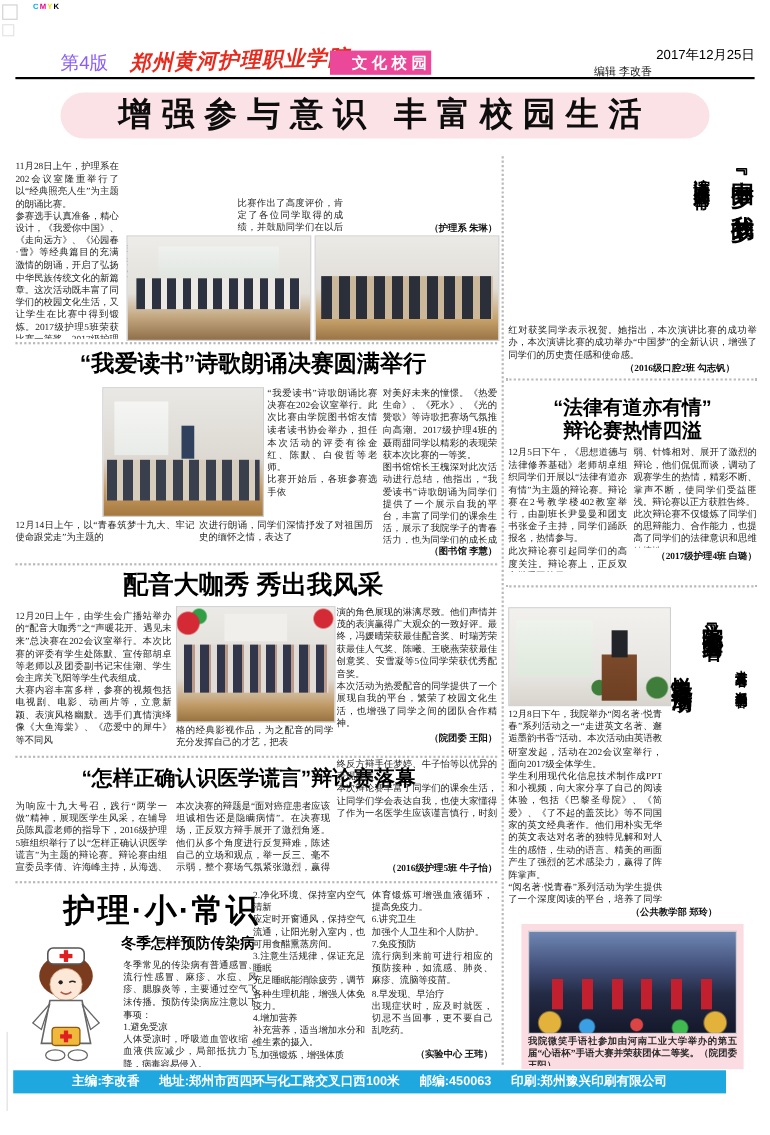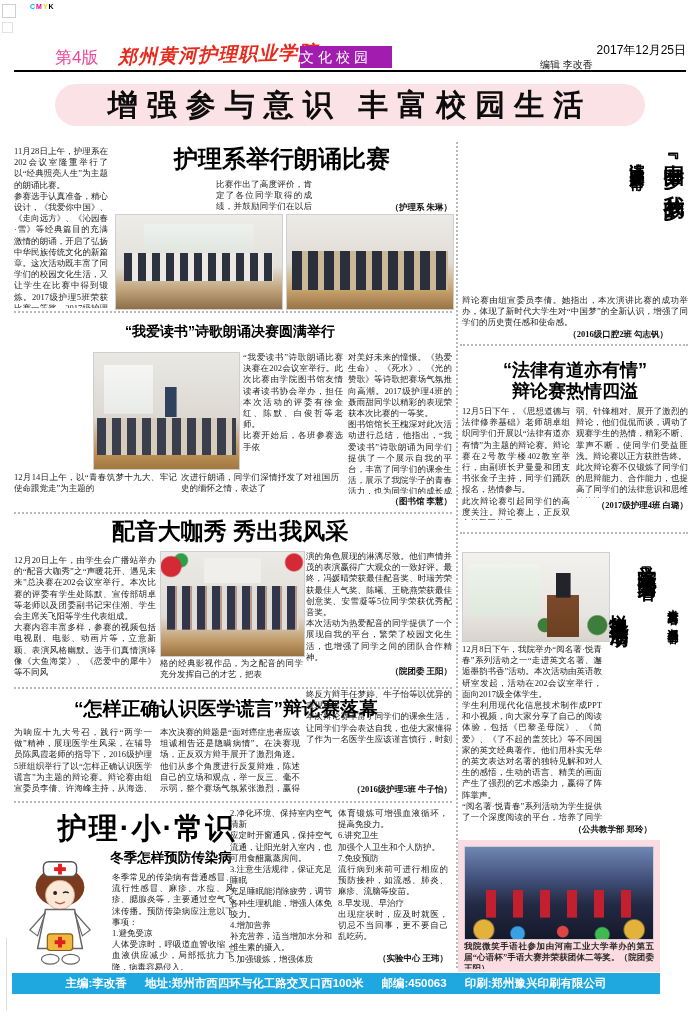--- a/index.html
+++ b/index.html
@@ -44,67 +44,66 @@
     radial-gradient(circle at 92% 82%,#3e7d3a 0 6%,transparent 7%),
     linear-gradient(180deg,#f2f1ee 0%,#e7e5e1 70%,#d8d4cd 100%);}
   .ph-stage{background:
     repeating-linear-gradient(90deg,transparent 0 10px,#c21f2f 10px 20px,transparent 20px 27px) 50% 66%/88% 30% no-repeat,
     radial-gradient(circle at 10% 90%,#e3b23a 0 5%,transparent 6%),
     radial-gradient(circle at 28% 94%,#3aa0e3 0 4%,transparent 5%),
     radial-gradient(circle at 52% 92%,#d44 0 4%,transparent 5%),
     radial-gradient(circle at 73% 95%,#3fb950 0 4%,transparent 5%),
     radial-gradient(circle at 90% 90%,#e3b23a 0 5%,transparent 6%),
     linear-gradient(180deg,#6f87b3 0%,#42507a 35%,#232a44 62%,#15182b 100%);}
-  .badge{background:#a21caf;color:#fff;font-weight:400;letter-spacing:4px;text-align:left;}
+  .badge{background:#ec4899;color:#fff;font-weight:700;letter-spacing:4px;text-align:right;}
   .banner{background:#fbe2e6;border-radius:22px;}
   .banner span{display:block;text-align:center;font-family:"Liberation Serif",serif;
     font-weight:700;font-size:30px;letter-spacing:9px;line-height:42px;color:#0d0d0d;}
   .masthead{color:#e8291c;font-family:"Liberation Serif",serif;font-style:italic;font-weight:700;
     font-size:19px;letter-spacing:1px;transform:rotate(-1.5deg);}
   .footer{background:#1fa8e0;color:#ffffff;font-weight:700;font-size:11.5px;line-height:21px;text-align:center;}
   .footer span{margin:0 9px;}
   .regletter{font-size:7px;font-weight:700;letter-spacing:1px;}
-  .pinkbox{background:#fbdce2;}
+  .pinkbox{background:#fbdce2;margin-left:16px;}
 </style>
 </head>
 <body>
 
 <div id="page">
 
   <div class="abs" style="left:2px;top:4px;width:12px;height:12px;border:1px solid #cfcfcf;"></div>
   <div class="abs" style="left:2px;top:22px;width:9px;height:9px;border:1px solid #e2e2e2;"></div>
   <div class="abs regletter" style="left:30px;top:3px;">
     <span style="color:#00aeef">C</span><span style="color:#ec008c">M</span><span style="color:#f5d800">Y</span><span style="color:#000">K</span>
   </div>
   <div class="abs" style="left:6px;top:938px;width:1px;height:72px;background:#ddd;"></div>
 
-  <div class="abs" style="left:55px;top:46px;font-size:17px;color:#ec4899;">第4版</div>
+  <div class="abs" style="left:55px;top:46px;font-size:17px;color:#8b5cf6;">第4版</div>
   <div class="abs masthead" style="left:118px;top:42px;">郑州黄河护理职业学院</div>
   <div class="abs badge" style="left:300px;top:46px;width:92px;height:22px;font-size:14px;line-height:22px;">文化校园</div>
   <div class="abs" style="left:540px;top:42px;width:146px;font-size:12px;text-align:right;color:#000;">2017年12月25日</div>
   <div class="abs" style="left:540px;top:58px;width:146px;font-size:10px;text-align:left;color:#222;">编辑  李改香</div>
   <div class="abs" style="left:14px;top:70px;width:672px;height:2px;background:#000;"></div>
 
   <div class="abs banner" style="left:55px;top:84px;width:590px;height:42px;">
     <span>增强参与意识  丰富校园生活</span>
   </div>
 
   <div class="abs bt" style="left:14px;top:146px;width:94px;height:162px;">11月28日上午，护理系在202会议室隆重举行了以“经典照亮人生”为主题的朗诵比赛。
 参赛选手认真准备，精心设计，《我爱你中国》、《走向远方》、《沁园春·雪》等经典篇目的充满激情的朗诵，开启了弘扬中华民族传统文化的新篇章。这次活动既丰富了同学们的校园文化生活，又让学生在比赛中得到锻炼。2017级护理5班荣获比赛一等奖、2017级护理4班、5班分别荣获二等奖，2017级护理2班、6</div>
-  <div class="abs hl" style="left:112px;top:144px;width:340px;font-size:24px;line-height:30px;">护理系举行朗诵比赛</div>
   <div class="abs bt" style="left:115px;top:179px;width:92px;height:34px;margin-top:42px;">班分别荣获三等奖。
 护理系副主任李倩倩、党总支书记贾铁军对此次</div>
   <div class="abs bt" style="left:216px;top:179px;width:96px;height:34px;">比赛作出了高度评价，肯定了各位同学取得的成绩，并鼓励同学们在以后的学习</div>
   <div class="abs by" style="left:340px;top:202px;width:112px;">（护理系  朱琳）</div>
   <div class="ph ph-a1a" style="left:115px;top:214px;width:166px;height:94px;"></div>
   <div class="ph ph-a1b" style="left:286px;top:214px;width:166px;height:94px;"></div>
 
   <div class="abs dh" style="left:14px;top:311px;width:438px;"></div>
 
-  <div class="abs hl" style="left:30px;top:318px;width:400px;font-size:14px;line-height:26px;">“我爱读书”诗歌朗诵决赛圆满举行</div>
+  <div class="abs hl" style="left:30px;top:318px;width:400px;font-size:21px;line-height:26px;">“我爱读书”诗歌朗诵决赛圆满举行</div>
   <div class="ph ph-a2" style="left:93px;top:352px;width:145px;height:116px;"></div>
   <div class="abs bt" style="left:243px;top:352px;width:100px;height:114px;">“我爱读书”诗歌朗诵比赛决赛在202会议室举行。此次比赛由学院图书馆友情读者读书协会举办，担任本次活动的评委有徐金红、陈默、白俊哲等老师。
 比赛开始后，各班参赛选手依</div>
   <div class="abs bt" style="left:348px;top:352px;width:104px;height:142px;">对美好未来的憧憬。《热爱生命》、《死水》、《光的赞歌》等诗歌把赛场气氛推向高潮。2017级护理4班的聂雨甜同学以精彩的表现荣获本次比赛的一等奖。
 图书馆馆长王槐深对此次活动进行总结，他指出，“我爱读书”诗歌朗诵为同学们提供了一个展示自我的平台，丰富了同学们的课余生活，展示了我院学子的青春活力，也为同学们的成长成才奠定了基础。</div>
   <div class="abs bt" style="left:14px;top:472px;width:163px;height:24px;">12月14日上午，以“青春筑梦十九大、牢记使命跟党走”为主题的</div>
   <div class="abs bt" style="left:181px;top:472px;width:158px;height:24px;">次进行朗诵，同学们深情抒发了对祖国历史的缅怀之情，表达了</div>
   <div class="abs by" style="left:348px;top:496px;width:104px;">（图书馆  李慧）</div>
 
   <div class="abs dh" style="left:14px;top:512px;width:438px;"></div>
@@ -167,21 +166,21 @@
 7.免疫预防
 流行病到来前可进行相应的预防接种，如流感、肺炎、麻疹、流脑等疫苗。
 8.早发现、早治疗
 出现症状时，应及时就医，切忌不当回事，更不要自己乱吃药。</div>
   <div class="abs by" style="left:338px;top:953px;width:110px;">（实验中心  王玮）</div>
 
   <div class="abs dv" style="left:456px;top:142px;height:826px;"></div>
 
   <div class="abs vert" style="left:648px;top:146px;width:40px;height:168px;font-size:21px;letter-spacing:2px;">『中国梦  我的梦』</div>
   <div class="abs vert" style="left:620px;top:150px;width:26px;height:160px;font-size:15px;letter-spacing:2px;">演讲比赛圆满举行</div>
-  <div class="abs bt" style="left:462px;top:295px;width:226px;height:34px;">辩论赛由组宣委员李倩。她指出，本次演讲比赛的成功举办，体现了新时代大学生对“中国梦”的全新认识，增强了同学们的历史责任感和使命感。</div>
+  <div class="abs bt" style="left:462px;top:295px;width:226px;height:34px;">红对获奖同学表示祝贺。她指出，本次演讲比赛的成功举办，本次演讲比赛的成功举办“中国梦”的全新认识，增强了同学们的历史责任感和使命感。</div>
   <div class="abs by" style="left:442px;top:329px;width:226px;">（2016级口腔2班  勾志钒）</div>
 
   <div class="abs dh" style="left:460px;top:344px;width:228px;"></div>
 
   <div class="abs hl" style="left:462px;top:381px;width:226px;font-size:18px;line-height:21px;">辩论赛热情四溢</div>
   <div class="abs hl" style="left:462px;top:360px;width:226px;font-size:18px;line-height:21px;">“法律有道亦有情”</div>
   <div class="abs bt" style="left:462px;top:406px;width:108px;height:114px;">12月5日下午，《思想道德与法律修养基础》老师胡卓组织同学们开展以“法律有道亦有情”为主题的辩论赛。辩论赛在2号教学楼402教室举行，由副班长尹曼曼和团支书张金子主持，同学们踊跃报名，热情参与。
 此次辩论赛引起同学们的高度关注。辩论赛上，正反双方辩手不甘示</div>
   <div class="abs bt" style="left:576px;top:406px;width:112px;height:92px;">弱、针锋相对、展开了激烈的辩论，他们侃侃而谈，调动了观赛学生的热情，精彩不断、掌声不断，使同学们受益匪浅。辩论赛以正方获胜告终。
 此次辩论赛不仅锻炼了同学们的思辩能力、合作能力，也提高了同学们的法律意识和思维敏捷性。</div>

